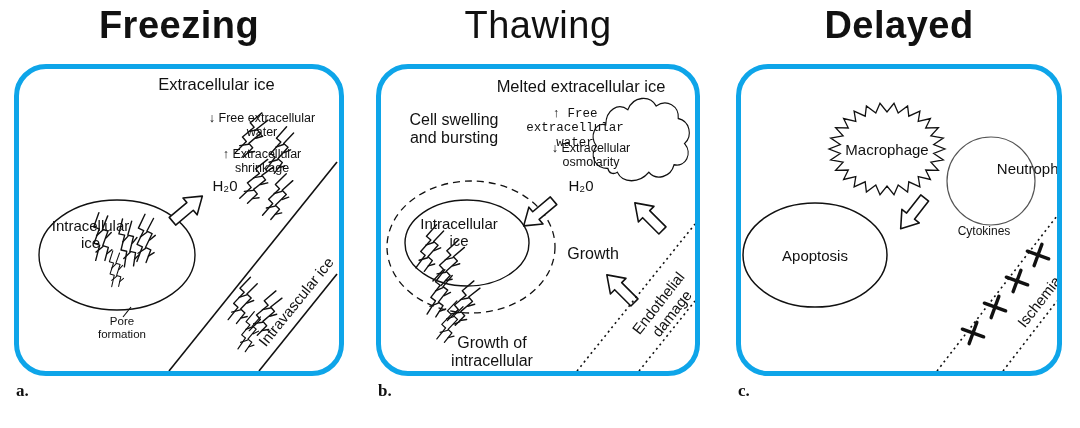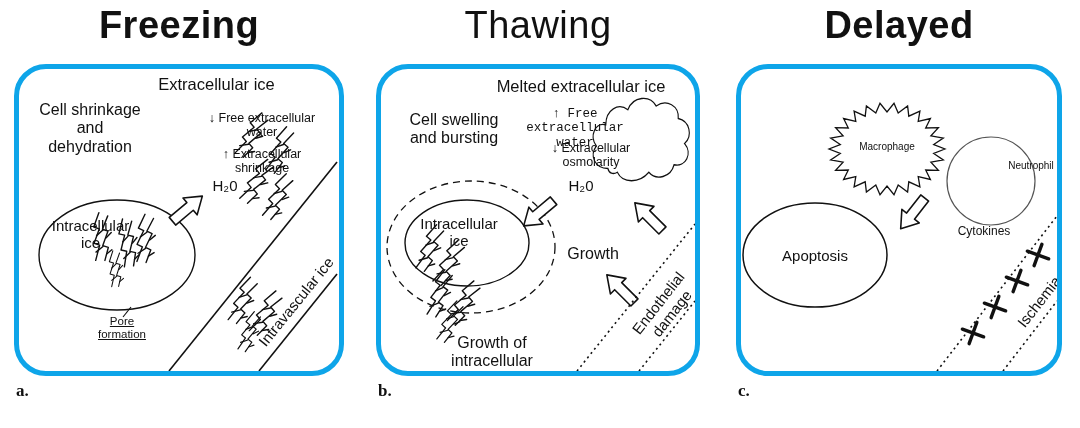--- a/index.html
+++ b/index.html
@@ -6,21 +6,21 @@
   #root{position:relative;width:1080px;height:428px;background:#fff;overflow:hidden;
         font-family:"Liberation Sans","DejaVu Sans",sans-serif;color:#111;}
   .panel-title{position:absolute;top:4px;font-size:38px;text-align:center;letter-spacing:.5px;}
   .box{position:absolute;top:64px;height:312px;background:#fff;border:5px solid #0ea5e9;
        border-radius:32px;box-sizing:border-box;overflow:hidden;}
   .gfx{position:absolute;left:0;top:0;width:100%;height:100%;}
   .t{position:absolute;text-align:center;white-space:pre-line;line-height:1.15;color:#111;}
   .h2{font-size:16.5px;}
   .b16{font-size:16px;}
   .m15{font-size:15px;}
-  .c13{font-size:10px;}
+  .c13{font-size:15px;}
   .s12{font-size:12.5px;}
   .s11{font-size:11.5px;}
   .rot{transform-origin:center center;}
   .plabel{position:absolute;top:381px;font-family:"Liberation Serif","DejaVu Serif",serif;
           font-weight:bold;font-size:17px;}
 </style>
 </head>
 <body>
 
 <svg width="0" height="0" style="position:absolute" aria-hidden="true">
@@ -64,31 +64,28 @@
 
       <line x1="150" y1="302" x2="318" y2="93" stroke="#111" stroke-width="1.6"></line>
       <line x1="240" y1="302" x2="318" y2="205" stroke="#111" stroke-width="1.6"></line>
 
       <use href="#ice" transform="translate(216,204) rotate(12)"></use>
       <use href="#ice" transform="translate(242,216) rotate(18)"></use>
       <use href="#ice" transform="translate(222,240) rotate(8) scale(0.85)"></use>
     </svg>
 
     <div class="t h2" style="left:110px;top:6px;width:175px;">Extracellular ice</div>
-    <div class="t b16" style="left:6px;top:32px;width:130px;">Cell shrinkage
-and
-dehydration</div>
     <div class="t s12" style="left:188px;top:42px;width:110px;text-align:center;">↓ Free extracellular
 water</div>
     <div class="t s12" style="left:188px;top:78px;width:110px;">↑ Extracellular
 shrinkage</div>
     <div class="t m15" style="left:184px;top:108px;width:44px;">H₂0</div>
     <div class="t m15" style="left:24px;top:148px;width:95px;">Intracellular
 ice</div>
-    <div class="t s11" style="left:58px;top:246px;width:90px;text-decoration:underline;">Pore
+    <div class="t s11" style="left:58px;top:246px;width:90px;">Pore
 formation</div>
     <div class="t m15 rot" style="left:212px;top:224px;width:130px;transform:rotate(-51deg);">Intravascular ice</div>
   </div>
 
   <div class="plabel" style="left:16px;">a.</div>
 
   <div class="panel-title" style="left:376px;width:324px;">Thawing</div>
 
   <div class="box" style="left:376px;width:324px;">
     <svg class="gfx" viewBox="0 0 314 302">

